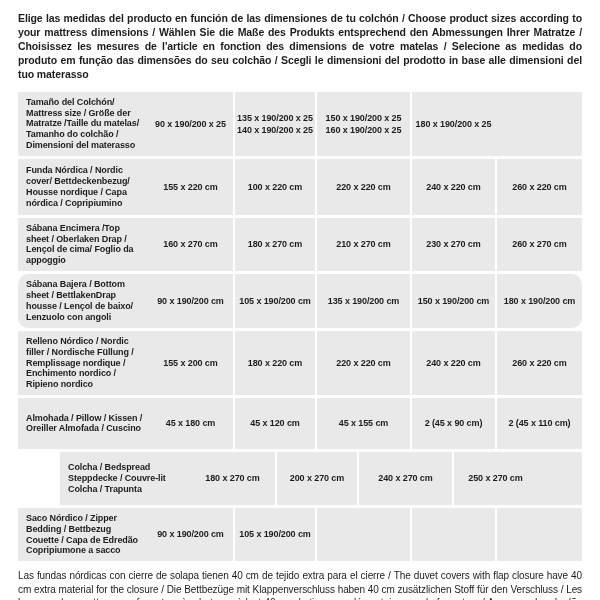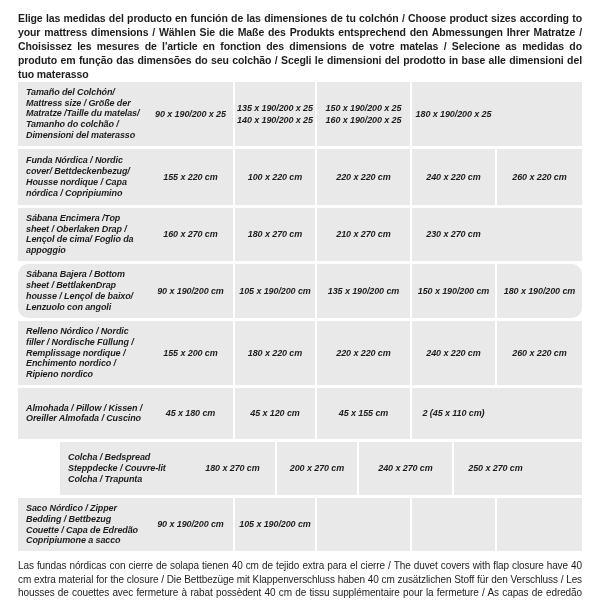--- a/index.html
+++ b/index.html
@@ -10,29 +10,29 @@
     -webkit-font-smoothing: antialiased;
   }
   .page { padding: 12px 18px 0 18px; }
 
   .intro {
     font-weight: bold;
     font-size: 10.5px;
     line-height: 1.33;
     text-align: justify;
     letter-spacing: -0.1px;
+    margin-bottom: 10px;
   }
 
   .size-table { width: 564px; }
   .trow {
     display: grid;
     grid-template-columns: 130px 85px 82px 95px 85px 87px;
     background: #e9e9e9;
     margin-bottom: 3px;
-    font-style: italic;
   }
   .cell {
     display: flex;
     align-items: center;
     font-size: 9px;
     font-weight: bold;
     letter-spacing: -0.1px;
   }
   .cell.label {
     justify-content: flex-start;
@@ -95,20 +95,21 @@
       <div class="cell val">240 x 220 cm</div>
       <div class="cell val">260 x 220 cm</div>
     </div>
 
     <div class="trow rh3">
       <div class="cell label">Sábana Encimera /Top sheet / Oberlaken Drap / Lençol de cima/ Foglio da appoggio</div>
       <div class="cell val first">160 x 270 cm</div>
       <div class="cell val">180 x 270 cm</div>
       <div class="cell val">210 x 270 cm</div>
       <div class="cell val">230 x 270 cm</div>
+      <div class="cell val">260 x 270 cm</div>
     </div>
 
     <div class="trow rh4">
       <div class="cell label">Sábana Bajera / Bottom sheet / BettlakenDrap housse / Lençol de baixo/ Lenzuolo con angoli</div>
       <div class="cell val first">90 x 190/200 cm</div>
       <div class="cell val">105 x 190/200 cm</div>
       <div class="cell val">135 x 190/200 cm</div>
       <div class="cell val">150 x 190/200 cm</div>
       <div class="cell val">180 x 190/200 cm</div>
     </div>
@@ -120,20 +121,21 @@
       <div class="cell val">220 x 220 cm</div>
       <div class="cell val">240 x 220 cm</div>
       <div class="cell val">260 x 220 cm</div>
     </div>
 
     <div class="trow rh6">
       <div class="cell label">Almohada / Pillow / Kissen / Oreiller Almofada / Cuscino</div>
       <div class="cell val first">45 x 180 cm</div>
       <div class="cell val">45 x 120 cm</div>
       <div class="cell val">45 x 155 cm</div>
+      <div class="cell val">2 (45 x 90 cm)</div>
       <div class="cell val">2 (45 x 110 cm)</div>
     </div>
 
     <div class="trow rh7">
       <div class="cell label">Colcha / Bedspread Steppdecke / Couvre-lit Colcha / Trapunta</div>
       <div class="cell val first">180 x 270 cm</div>
       <div class="cell val">200 x 270 cm</div>
       <div class="cell val">240 x 270 cm</div>
       <div class="cell val">250 x 270 cm</div>
     </div>

